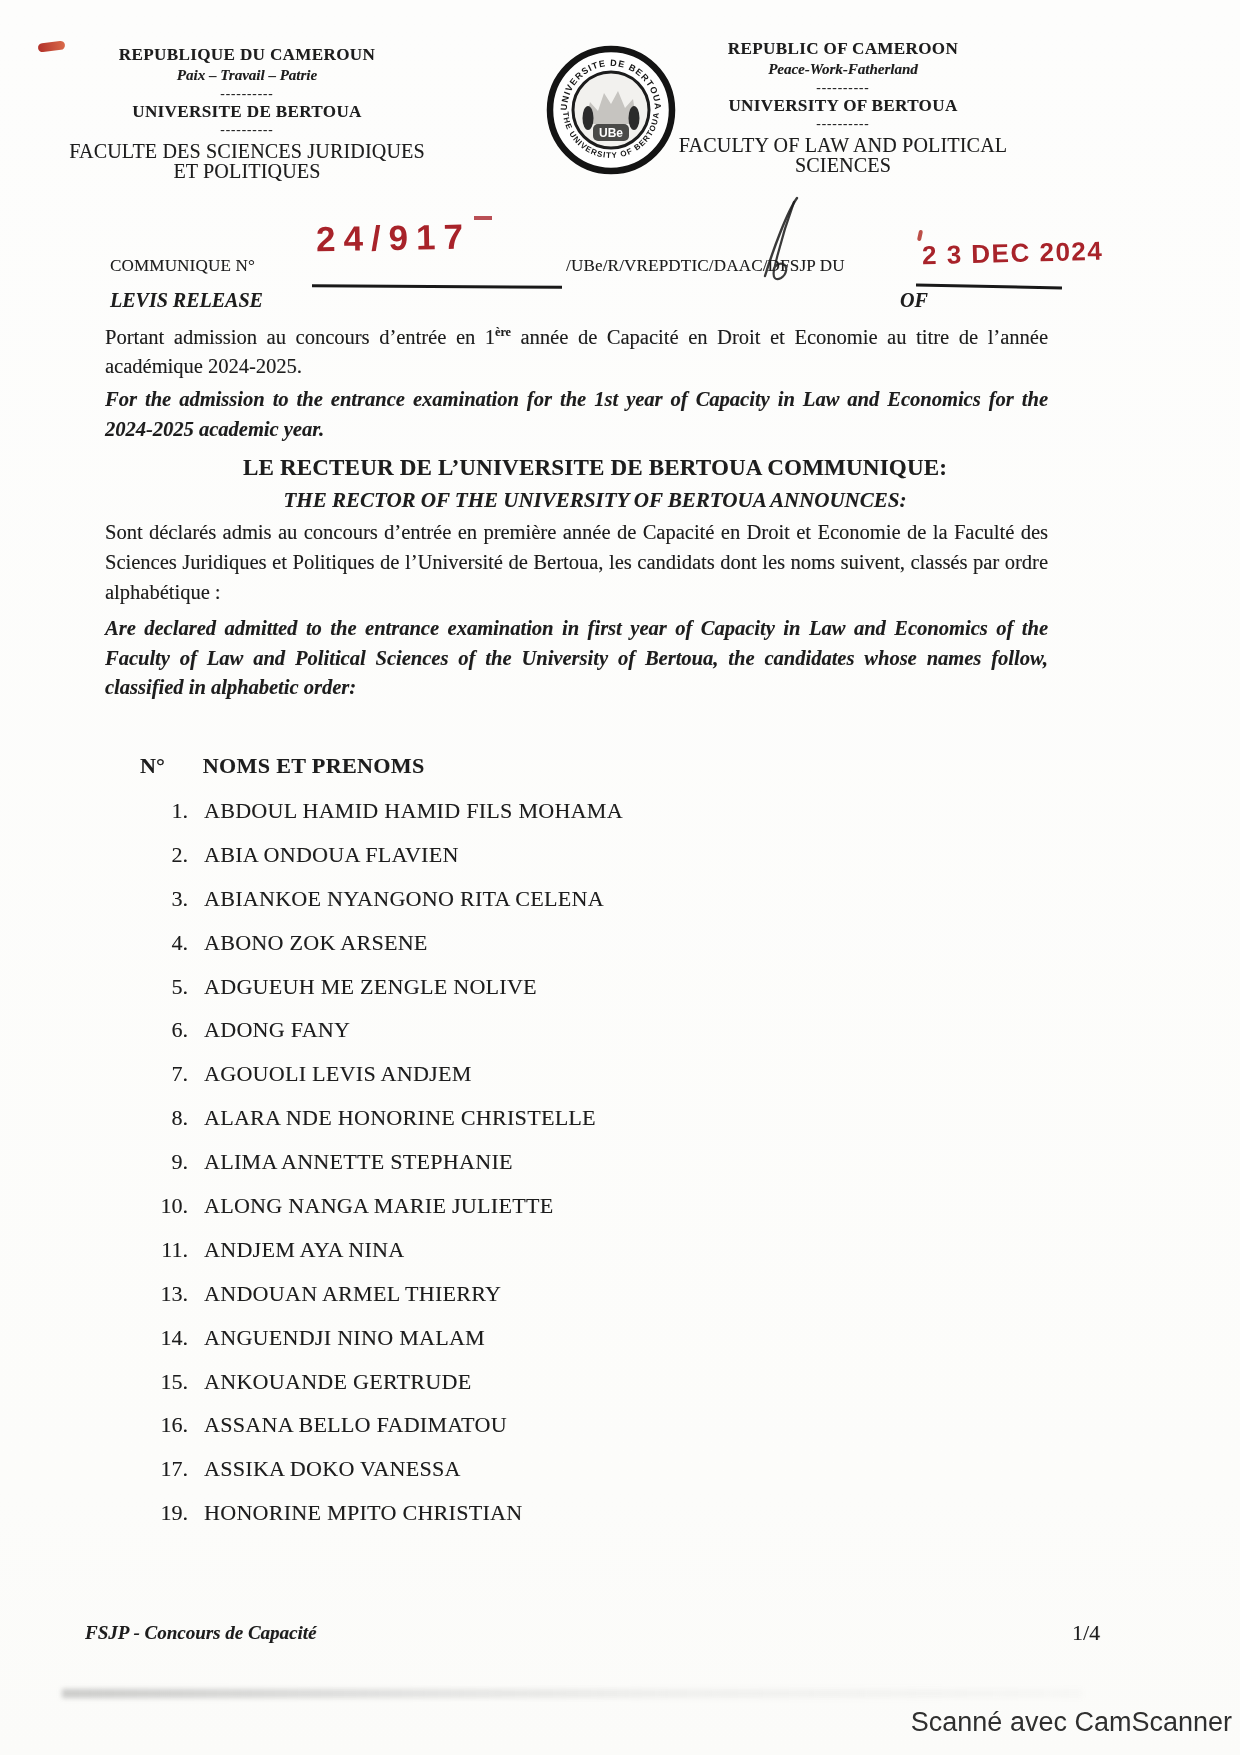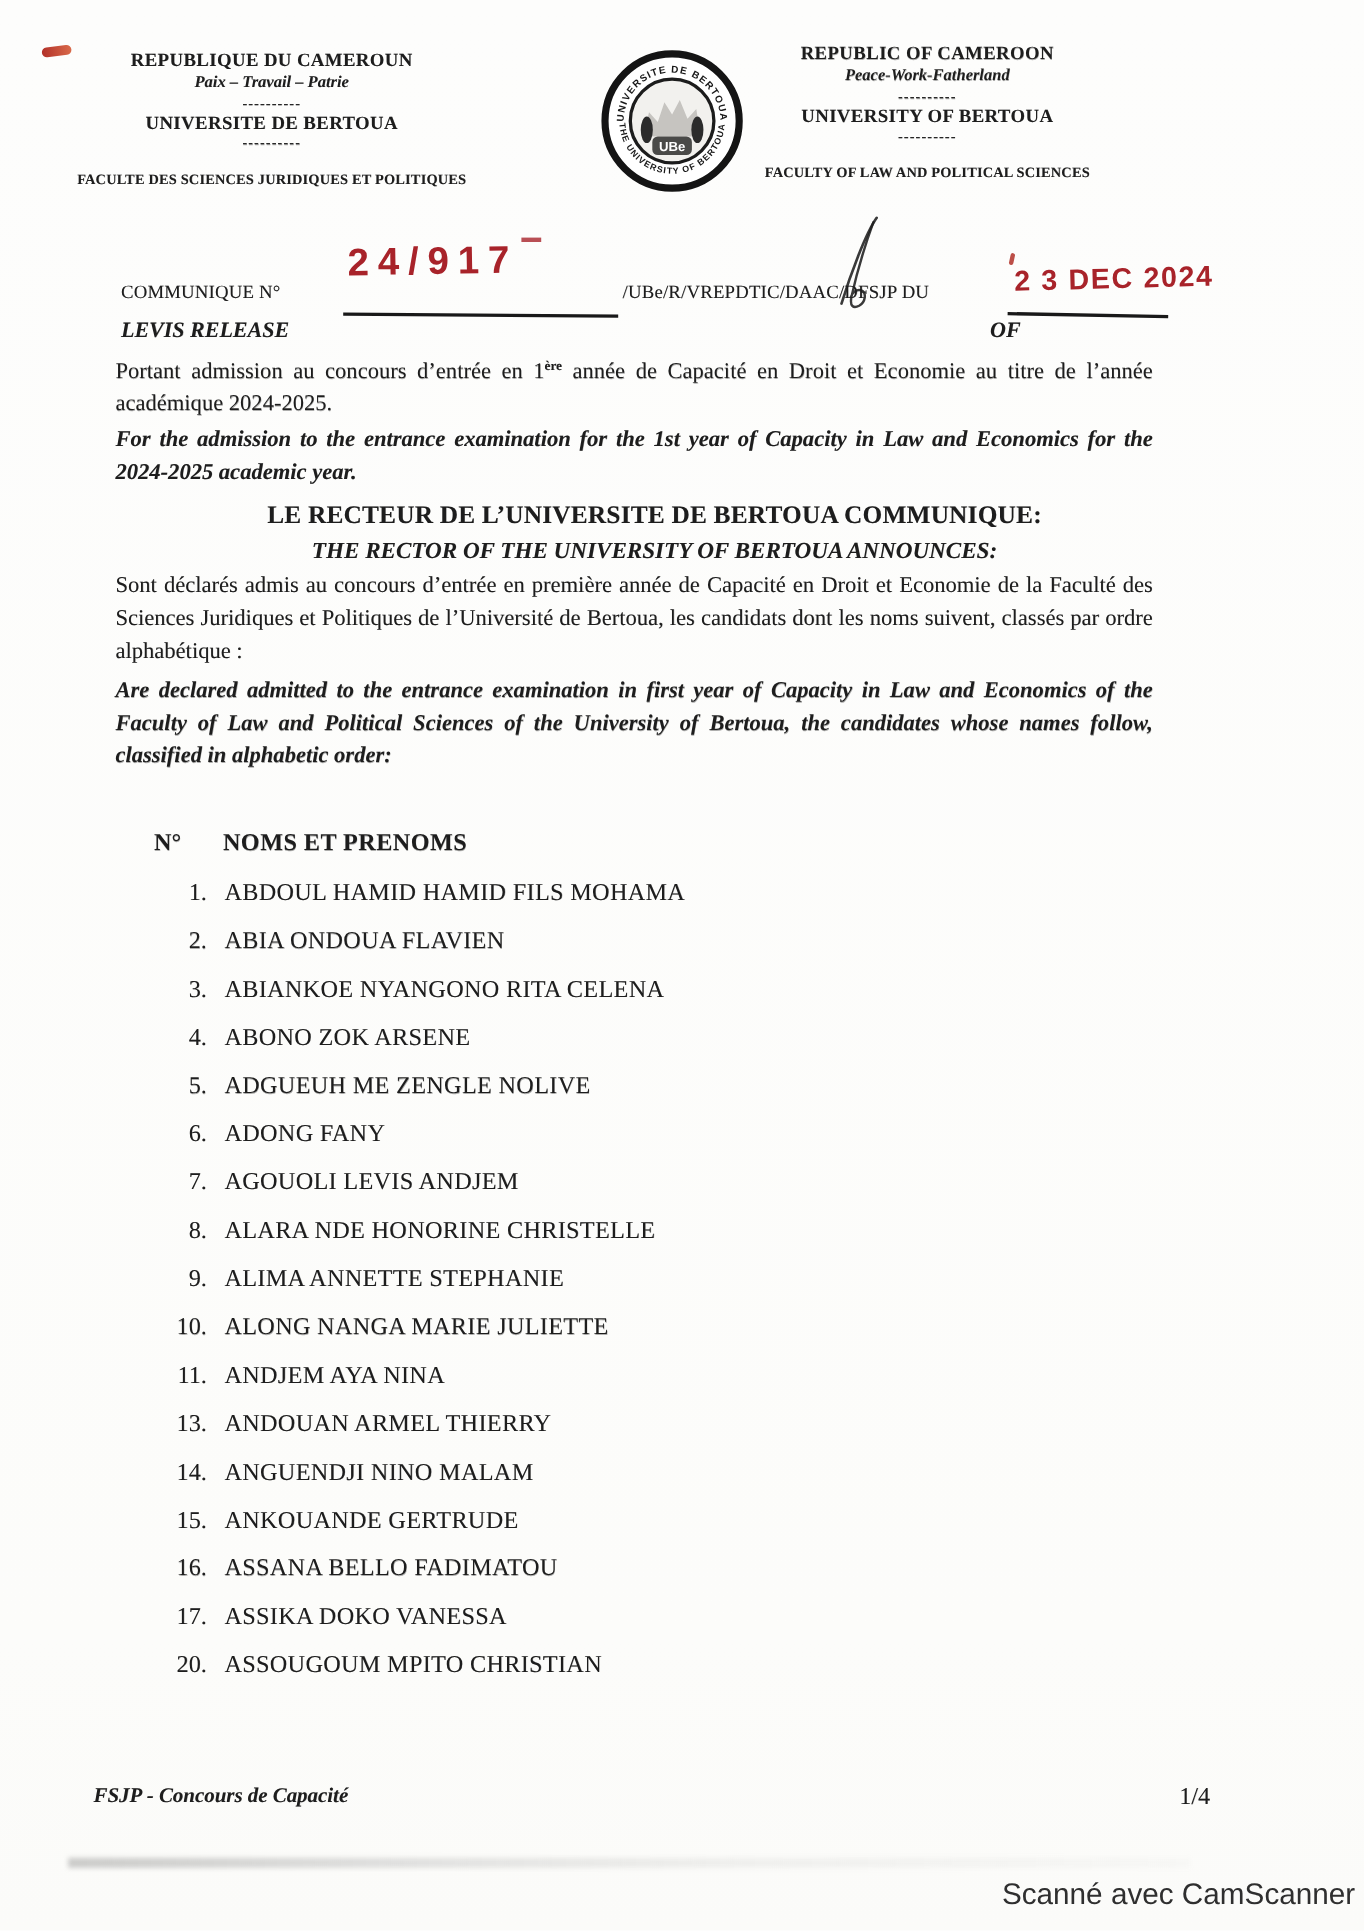--- a/index.html
+++ b/index.html
@@ -9,21 +9,21 @@
     font-family:"Liberation Serif", serif;color:#1d1d1d;
   }
   .abs{position:absolute;}
   .scan{text-shadow:0.3px 0.3px 0.5px rgba(25,25,25,.35);}
   
   .hdr{width:390px;text-align:center;line-height:21px;}
   .hdr .country{font-weight:bold;font-size:17px;letter-spacing:.4px;}
   .hdr .motto{font-weight:bold;font-style:italic;font-size:15px;}
   .hdr .sep{font-weight:bold;font-size:13px;letter-spacing:1px;line-height:15px;color:#222;}
   .hdr .univ{font-weight:bold;font-size:17px;letter-spacing:.4px;}
-  .hdr .fac{font-weight:bold;font-size:13px;letter-spacing:.2px;display:block;margin:16px auto;line-height:20px;}
+  .hdr .fac{font-weight:normal;font-size:20px;letter-spacing:.2px;display:block;margin:4px auto;line-height:20px;}
   #hdr-left{left:52px;top:44px;}
   #hdr-right{left:648px;top:38px;}
   #hdr-right .fac{width:330px;}
   #hdr-left .fac{width:372px;}
   
   #red-mark{left:38px;top:42px;width:27px;height:9px;border-radius:5px;
     background:linear-gradient(90deg,#b23129,#d96a4a);transform:rotate(-7deg);}
   
   .refbold{font-weight:normal;font-size:17px;letter-spacing:.2px;}
   #ref-label{left:110px;top:256px;}
@@ -197,21 +197,21 @@
     </li>
   <li>
       <span class="no">16.</span>
       <span class="nm">ASSANA BELLO FADIMATOU</span>
     </li>
   <li>
       <span class="no">17.</span>
       <span class="nm">ASSIKA DOKO VANESSA</span>
     </li>
   <li>
-      <span class="no">20.</span>
-      <span class="nm">ASSOUGOUM MPITO CHRISTIAN</span>
+      <span class="no">19.</span>
+      <span class="nm">HONORINE MPITO CHRISTIAN</span>
     </li>
 </ul>
 
 <div id="footer-left" class="abs scan">FSJP - Concours de Capacité</div>
 <div id="footer-page" class="abs scan">1/4</div>
 <div id="smudge" class="abs"></div>
 <div id="watermark" class="abs">Scanné avec CamScanner</div>
 
 </body></html>

